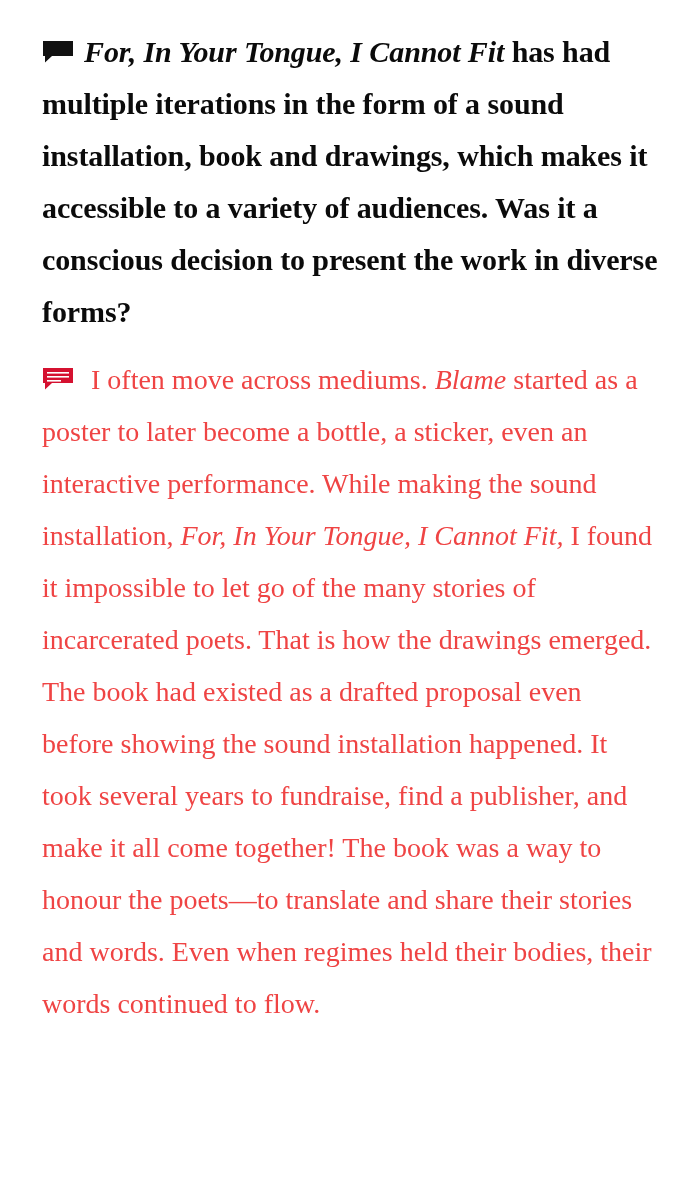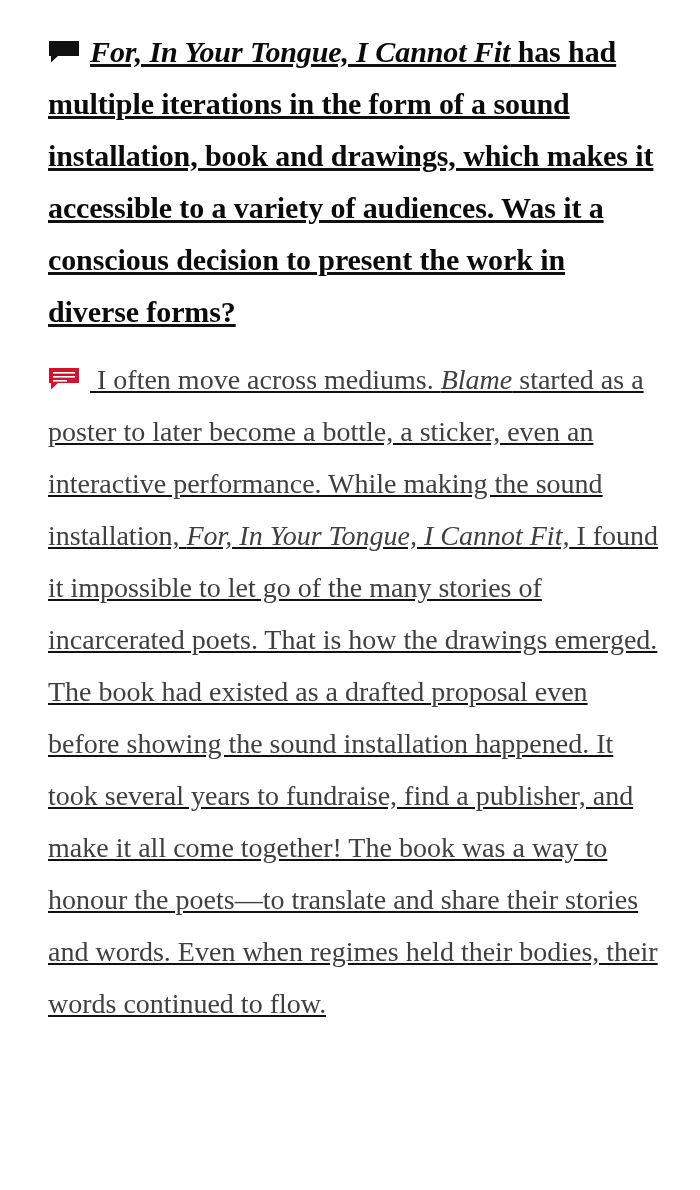--- a/index.html
+++ b/index.html
@@ -15,37 +15,36 @@
     -webkit-font-smoothing: antialiased;
   }
   .page {
     width: 700px;
     box-sizing: border-box;
     padding: 26px 40px 30px 36px;
   }
 
   
   .qa-block {
-    margin: 0 0 16px 12px;
-    text-decoration: underline;
+    margin: 0 0 16px 6px;
   }
   .question {
     font-size: 30px;
     line-height: 52px;
     font-weight: bold;
     letter-spacing: -0.1px;
     color: #0b0b0b;
     margin: 0;
     text-indent: 0;
   }
   .answer {
     font-size: 28px;
     line-height: 52px;
     font-weight: normal;
-    color: #404040;
+    color: #ef4444;
     margin: 12px 0 0 0;
   }
   .it {
     font-style: italic;
   }
 
   
   .speaker-icon {
     display: inline-block;
     vertical-align: -2px;

